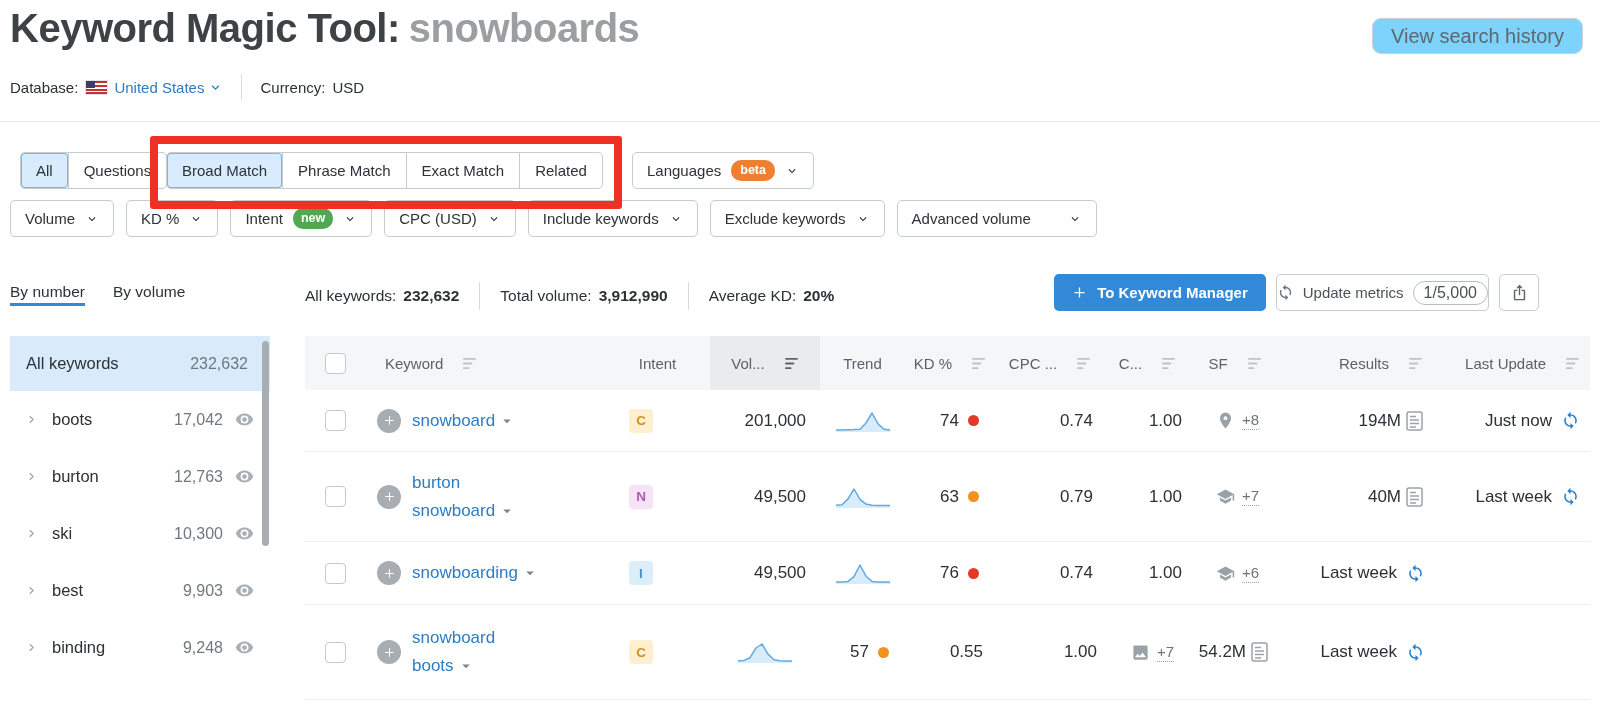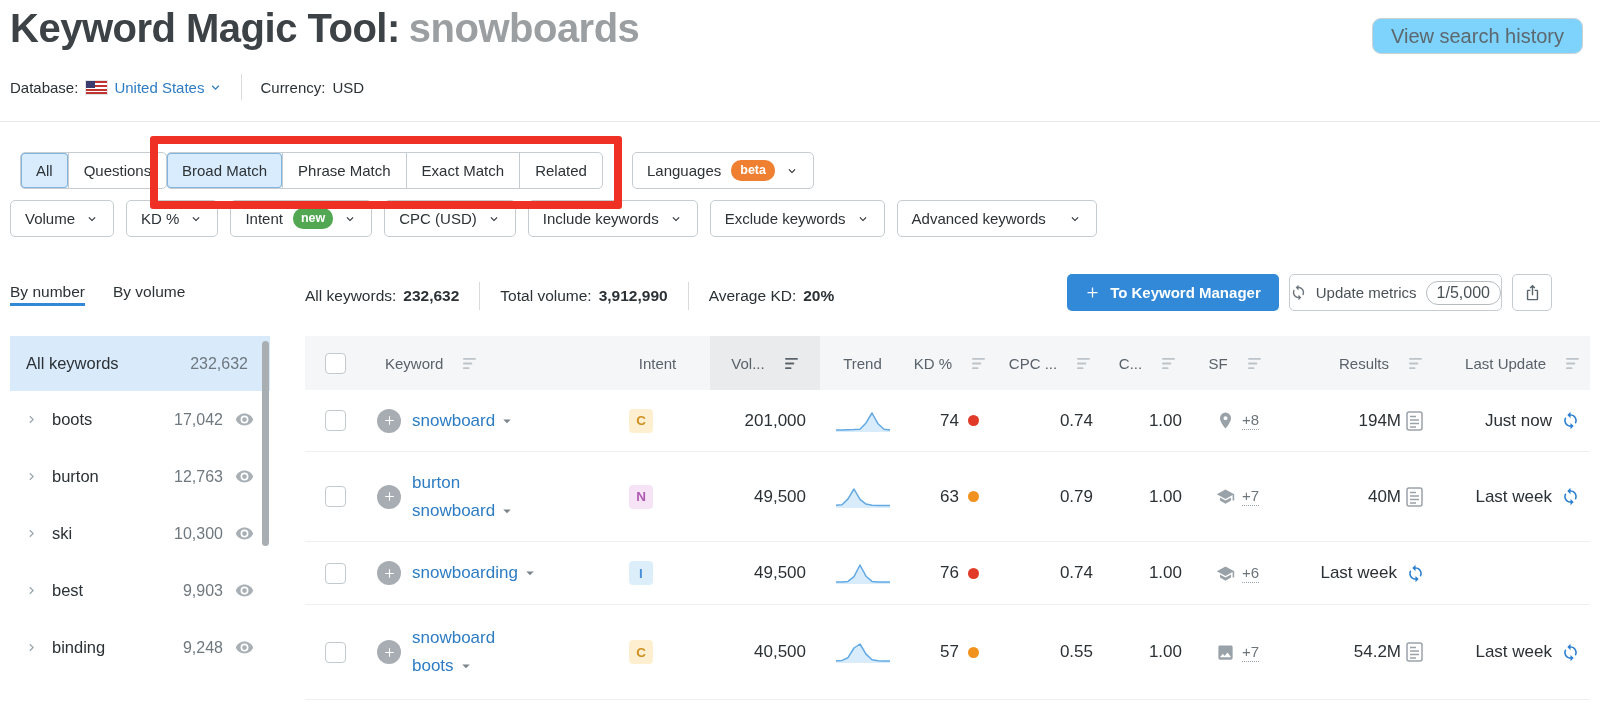--- a/index.html
+++ b/index.html
@@ -39,21 +39,21 @@
   .chev{flex:none}
 
   
   .view-tabs{position:absolute;left:10px;top:283px;display:flex;gap:28px;font-size:15.5px}
   .vtab{color:#2c3236;padding-bottom:2px;cursor:pointer}
   .vtab.selected{border-bottom:3px solid var(--accent-blue,#3189d8)}
   .stats{position:absolute;left:305px;top:281px;display:flex;align-items:center;font-size:15.5px;height:30px}
   .s-label{margin-right:7px}
   .s-val{font-weight:700}
   .sdiv{width:1px;height:28px;background:#d8dbdd;margin:0 20px}
-  .actions{position:absolute;right:48px;top:274px;display:flex;gap:10px;align-items:center}
+  .actions{position:absolute;right:61px;top:274px;display:flex;gap:10px;align-items:center}
   .btn-primary{display:flex;align-items:center;gap:10px;height:37px;padding:0 18px;background:var(--accent-blue,#3189d8);color:#fff;font-size:15px;font-weight:700;border-radius:5px}
   .btn-secondary{display:flex;align-items:center;gap:9px;height:37px;padding:0 0;background:#fff;border:1px solid #c6ccd0;border-radius:5px;font-size:15px;color:#4a5256}
   .quota{border:1px solid #b6bcc1;border-radius:12px;padding:2px 10px;font-size:16px;color:#4a5256}
   .btn-icon{width:40px;height:37px;border:1px solid #c6ccd0;border-radius:5px;display:flex;align-items:center;justify-content:center;background:#fff;color:#5a646b}
 
   
   .sidebar{position:absolute;left:10px;top:336px;width:260px;height:373px;font-size:16.5px}
   .sb-all{height:55px;background:var(--sidebar-selected,#d9eafb);display:flex;align-items:center;padding:0 22px 0 16px;cursor:pointer}
   .sb-count{margin-left:auto;color:#6f787e;font-size:16px}
   .sb-item{height:57px;display:flex;align-items:center;padding:0 16px 0 14px;cursor:pointer}
@@ -188,21 +188,21 @@
           <path d="M16.59 8.59 12 13.17 7.41 8.59 6 10l6 6 6-6z"></path>
         </svg>
     </button>
     <button class="drop">
       <span>Exclude keywords</span>
       <svg class="chev" width="14" height="14" viewBox="0 0 24 24" fill="#2c3236">
           <path d="M16.59 8.59 12 13.17 7.41 8.59 6 10l6 6 6-6z"></path>
         </svg>
     </button>
     <button class="drop adv">
-      <span>Advanced keywords</span>
+      <span>Advanced volume</span>
       <svg class="chev" width="14" height="14" viewBox="0 0 24 24" fill="#2c3236">
           <path d="M16.59 8.59 12 13.17 7.41 8.59 6 10l6 6 6-6z"></path>
         </svg>
     </button>
   </div>
 
   <div class="view-tabs">
     <span class="vtab selected">By number</span>
     <span class="vtab">By volume</span>
   </div>
@@ -514,21 +514,20 @@
               <path d="M11 4h2v7h7v2h-7v7h-2v-7H4v-2h7V4z"></path>
             </svg>
           </span>
         <span class="kw-wrap"><span>snowboard boots</span><svg class="dd-arrow" width="18" height="18" viewBox="0 0 24 24" fill="currentColor">
               <path d="M7 10l5 5 5-5z"></path>
             </svg></span>
       </div>
       <div class="td c-int">
           <span class="int-badge int-c">C</span>
         </div>
-      <div class="td c-vol">40,500</div>
       <div class="td c-trend">
           <svg class="spark" width="58" height="26" viewBox="0 0 58 26">
             <path d="M2.0,21.7 L8.0,21.4 L14.0,18.7 L20.0,9.0 L26.0,5.0 L32.0,15.1 L38.0,20.8 L44.0,21.7 L50.0,21.9 L56.0,21.9 L56,24 L2,24 Z" fill="#d9ecfb"></path>
             <path d="M2.0,21.7 L8.0,21.4 L14.0,18.7 L20.0,9.0 L26.0,5.0 L32.0,15.1 L38.0,20.8 L44.0,21.7 L50.0,21.9 L56.0,21.9" fill="none" stroke="#63a9e4" stroke-width="1.5" stroke-linejoin="round"></path>
           </svg>
         </div>
       <div class="td c-kd">
           <span>57</span>
           <span class="dot dot-orange"></span>
         </div>

